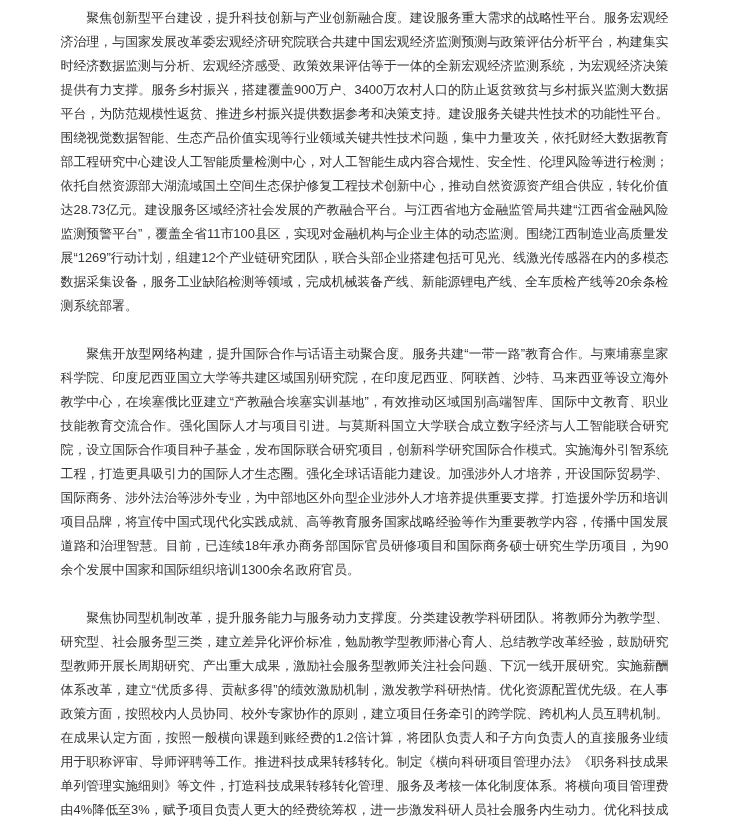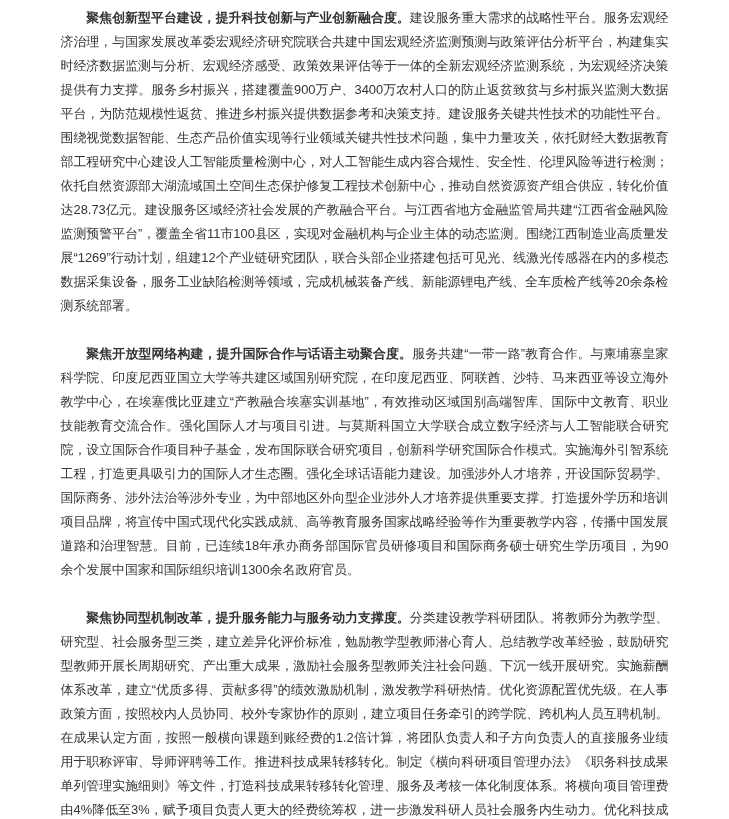--- a/index.html
+++ b/index.html
@@ -25,21 +25,21 @@
     letter-spacing: 0;
   }
   .para {
     text-indent: 2em;
     margin: 0 0 24px 0;
   }
   .para:last-child {
     margin-bottom: 0;
   }
   .lead {
-    font-weight: 700;
+    font-weight: 400;
     color: #333333;
   }
   .body-text {
     font-weight: 400;
   }
 </style>
 </head>
 <body>
 
 <div class="doc">

